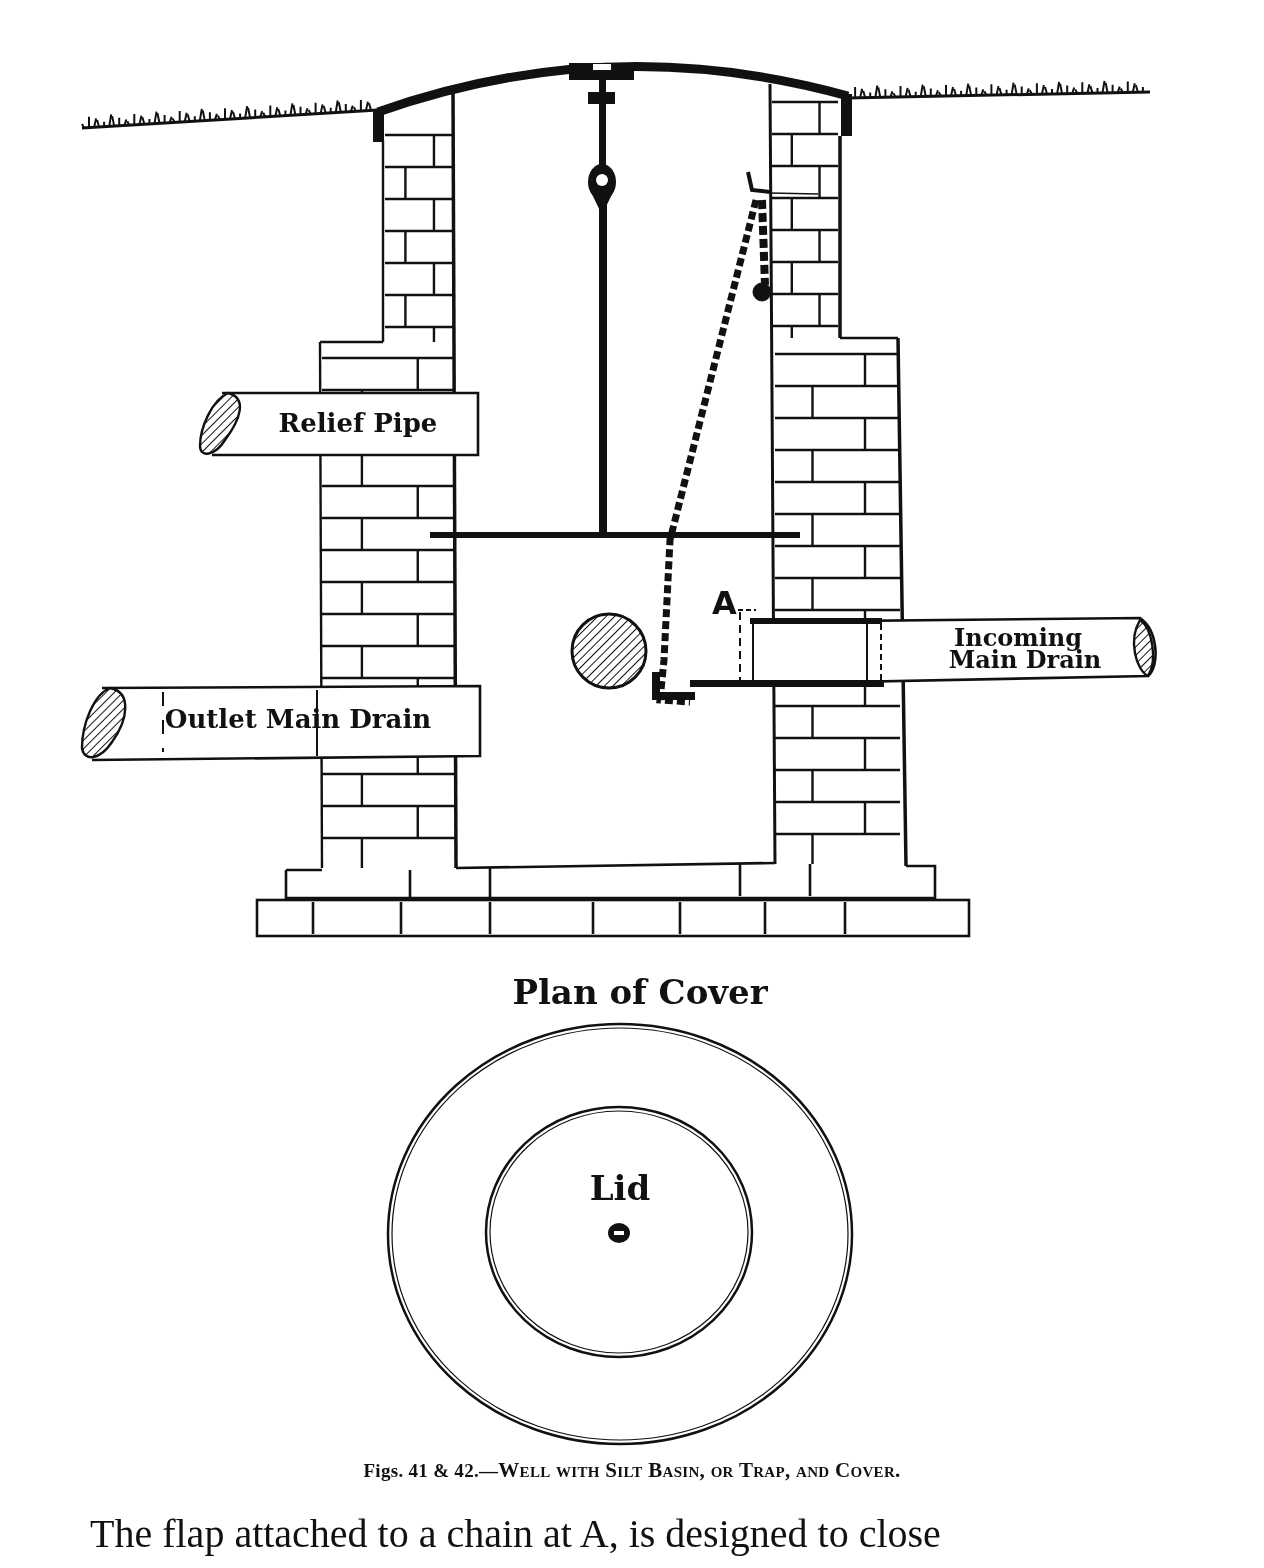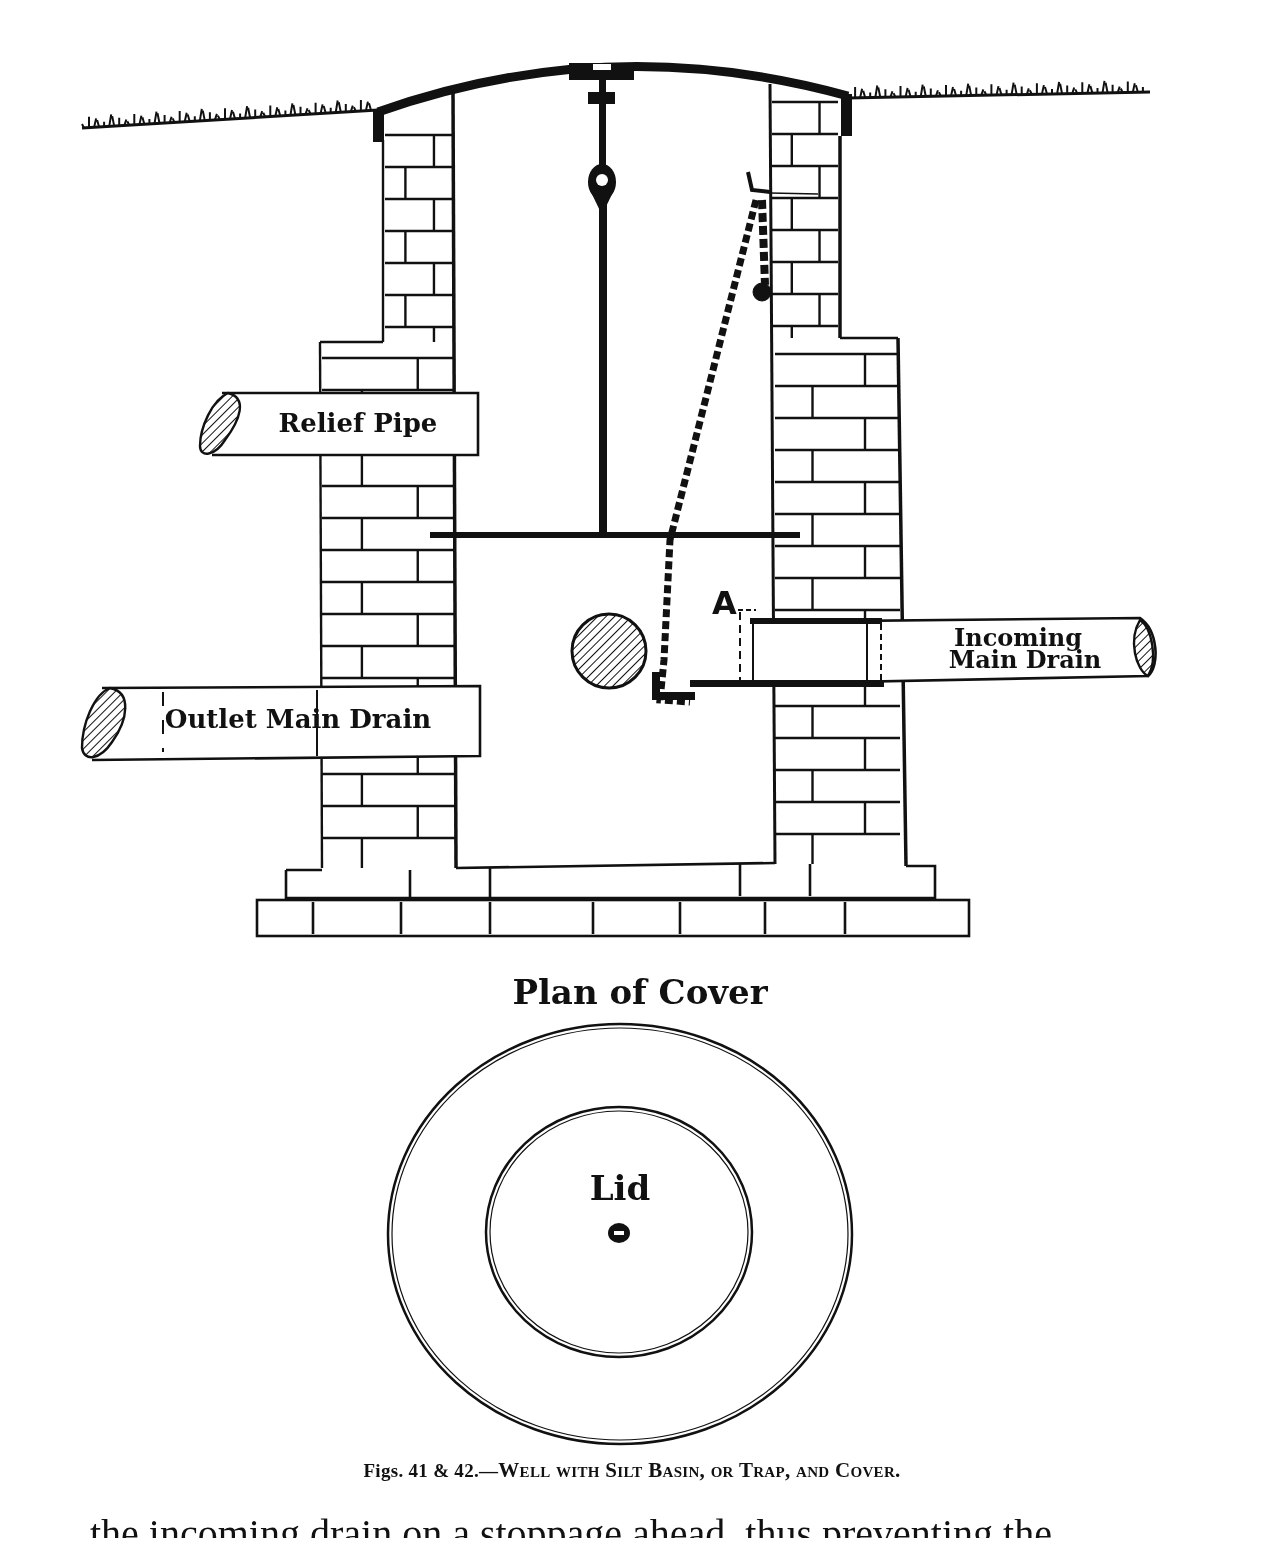--- a/index.html
+++ b/index.html
@@ -223,14 +223,15 @@
   <text x="620" y="1200" font-size="34" font-family="DejaVu Serif, serif" font-weight="bold" text-anchor="middle" fill="#111">Lid</text>
   <ellipse cx="619" cy="1233" rx="11" ry="10" fill="#111"></ellipse>
   <rect x="614" y="1231" width="10" height="4" fill="#fff"></rect>
 </svg>
 
 <div id="caption">
   <span>Figs. 41 &amp; 42.—</span><span class="sc">Well with Silt Basin, or Trap, and Cover.</span>
 </div>
 
 <div id="body-text">
+  <span>The flap attached to a chain at A, is designed to close</span>
   <span class="l2">the incoming drain on a stoppage ahead, thus preventing the</span>
 </div>
 
 </body></html>

